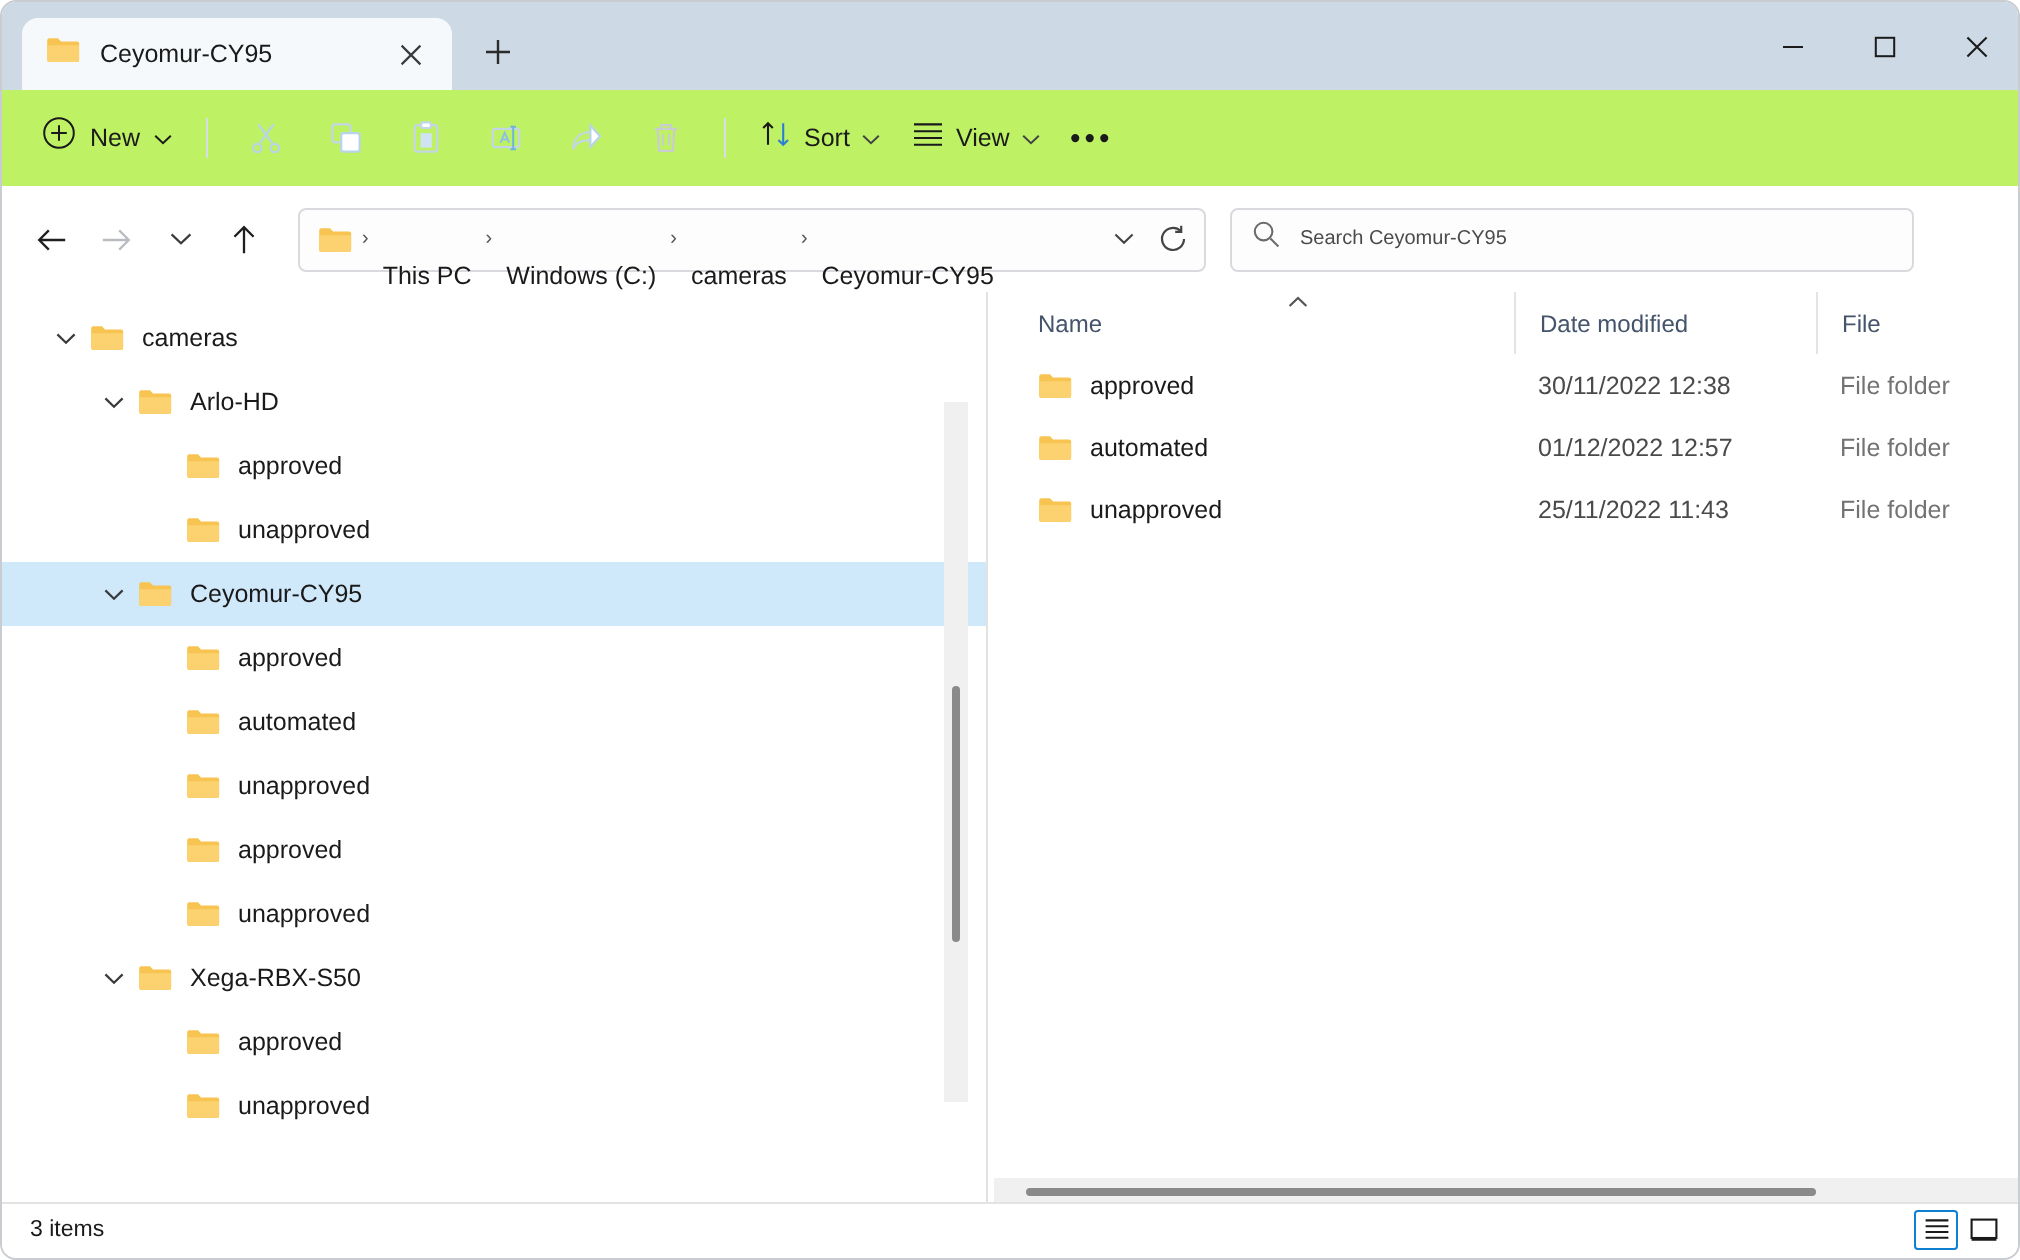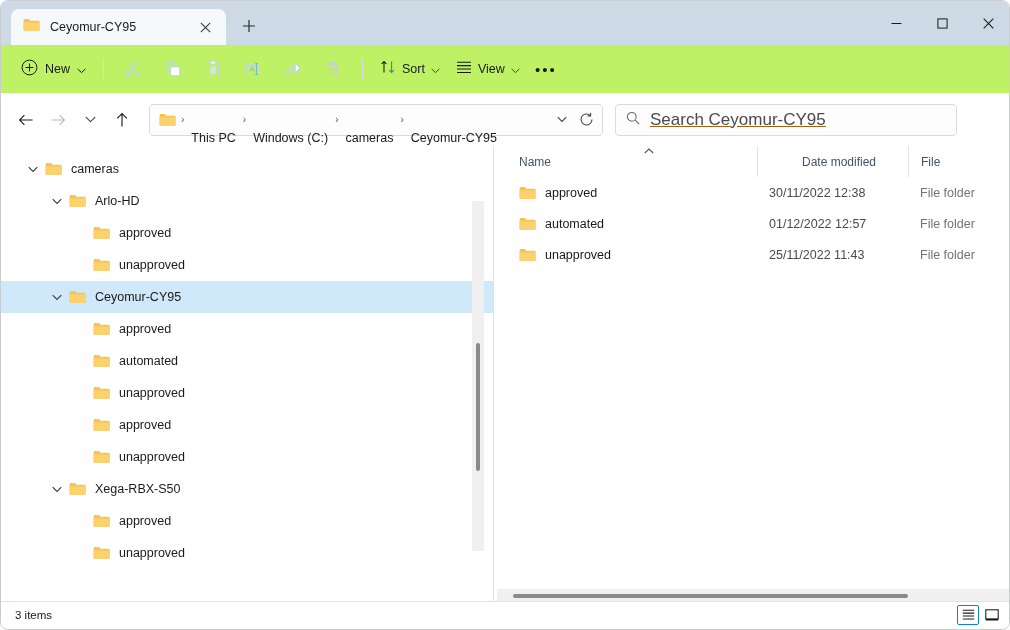--- a/index.html
+++ b/index.html
@@ -198,25 +198,24 @@
     align-items: center;
     padding: 0 10px;
     box-sizing: border-box;
     gap: 10px;
   }
   .search-input {
     border: none;
     outline: none;
     background: transparent;
     font-family: "Liberation Sans", sans-serif;
-    font-size: 17px;
-    color: #a16207;
+    font-size: 10px;
+    color: #3b82f6;
     width: 100%;
     padding: 0;
-    text-decoration: underline;
   }
   .search-input::placeholder { color: #4b4b4b; }
 
   
   .bodyarea {
     position: absolute;
     left: 0; top: 145px;
     width: 1010px;
     height: 459px;
     display: flex;
@@ -293,21 +292,21 @@
     position: relative;
     font-size: 12px;
     color: #44546a;
     display: flex;
     align-items: center;
     height: 31px;
     box-sizing: border-box;
     padding-left: 12px;
   }
   .col.name { width: 250px; }
-  .col.date { width: 151px; border-left: 1px solid #e4e4e4; justify-content: center; }
+  .col.date { width: 151px; border-left: 1px solid #e4e4e4; }
   .col.type { width: 100px; border-left: 1px solid #e4e4e4; }
   .sortmark {
     position: absolute;
     left: 137px; top: 1px;
     color: #555;
     font-size: 9px;
     line-height: 1;
   }
   .filerow {
     display: flex;

